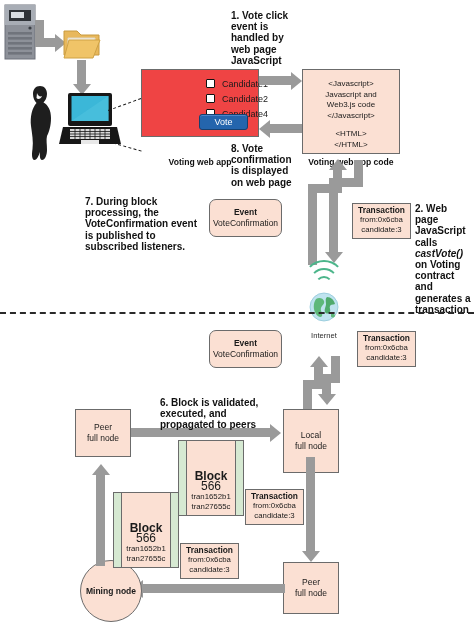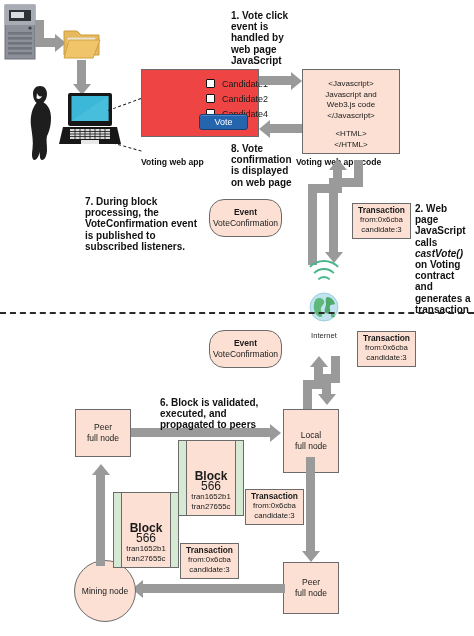--- a/index.html
+++ b/index.html
@@ -24,38 +24,39 @@
     border:1px solid #6b6b6b;
     display:flex;
     flex-direction:column;
     align-items:center;
     justify-content:center;
     text-align:center;
     font-size:8.5px;
     line-height:11px;
     color:#1a1a1a;
   }
-  .node-box.rounded { border-radius:15px; }
+  .node-box.rounded { border-radius:7px; }
   .node-circle {
     position:absolute;
     background:#fbe0d3;
     border:1px solid #6b6b6b;
     border-radius:50%;
     display:flex;
     align-items:center;
     justify-content:center;
     text-align:center;
     font-size:8.5px;
     color:#1a1a1a;
   }
 
   .caption {
     position:absolute;
     font-size:8.6px;
     font-weight:bold;
+    text-align:center;
     color:#111;
     line-height:11px;
   }
 
   .step-text {
     position:absolute;
     font-size:10px;
     font-weight:bold;
     line-height:11.2px;
     color:#111;
@@ -400,21 +401,21 @@
   <div class="ar" style="left:143px; top:584px; width:142px; height:9px;"></div>
   <div class="ah ah-l" style="left:132px; top:579.5px;"></div>
 
   <div class="tx-card" style="left:180px; top:543px; width:59px;">
     <div class="ttl">Transaction</div>
     <div>from:0x6cba</div>
     <div>candidate:3</div>
   </div>
 
 
-  <div class="node-circle" style="left:74px; top:560px; width:62px; height:62px;">
+  <div class="node-circle" style="left:80px; top:560px; width:62px; height:62px;font-weight:bold;">
     <span>Mining node</span>
   </div>
 
   <div class="ar" style="left:96px; top:474px; width:9px; height:92px;"></div>
   <div class="ah ah-u" style="left:91.5px; top:464px;"></div>
 
   <div class="block-card" style="left:113px; top:492px; width:66px;">
     <div class="ttl"><b>Block</b> <span>566</span></div>
     <div>tran1652b1</div>
     <div>tran27655c</div>

